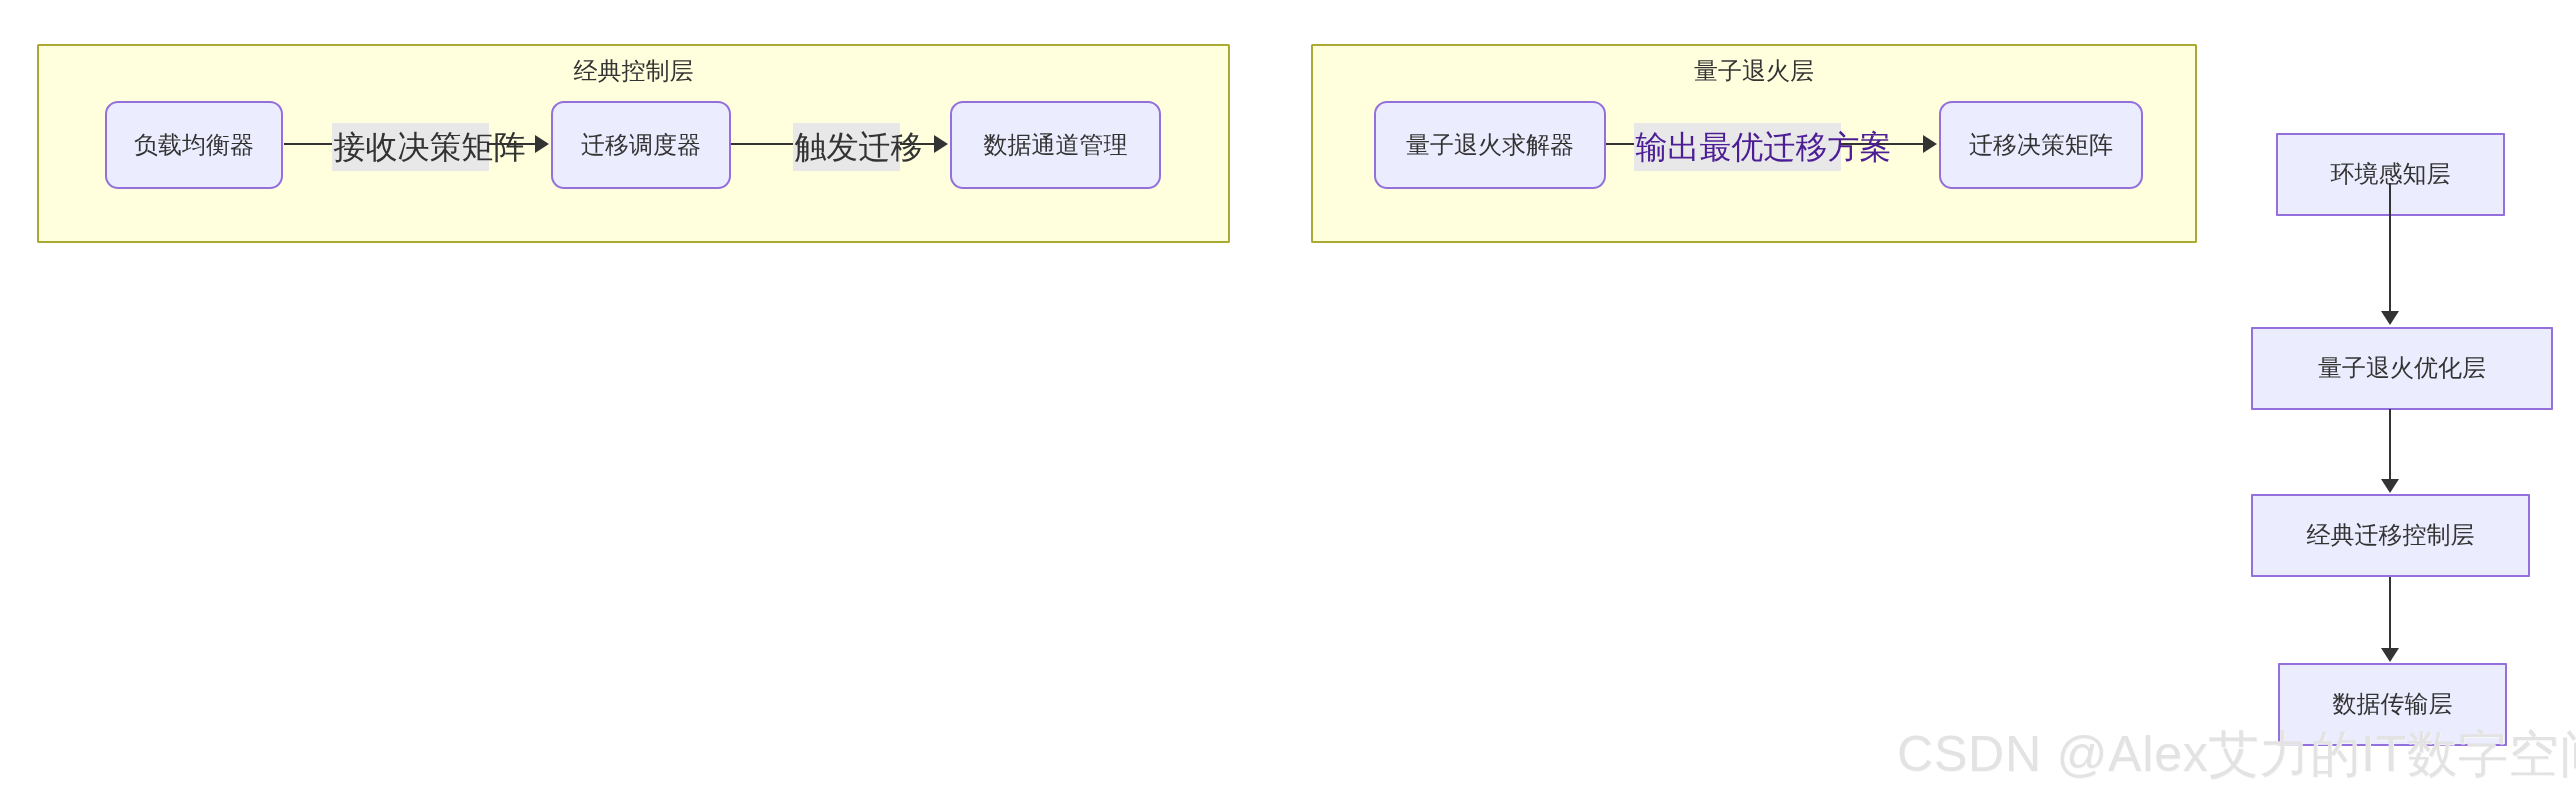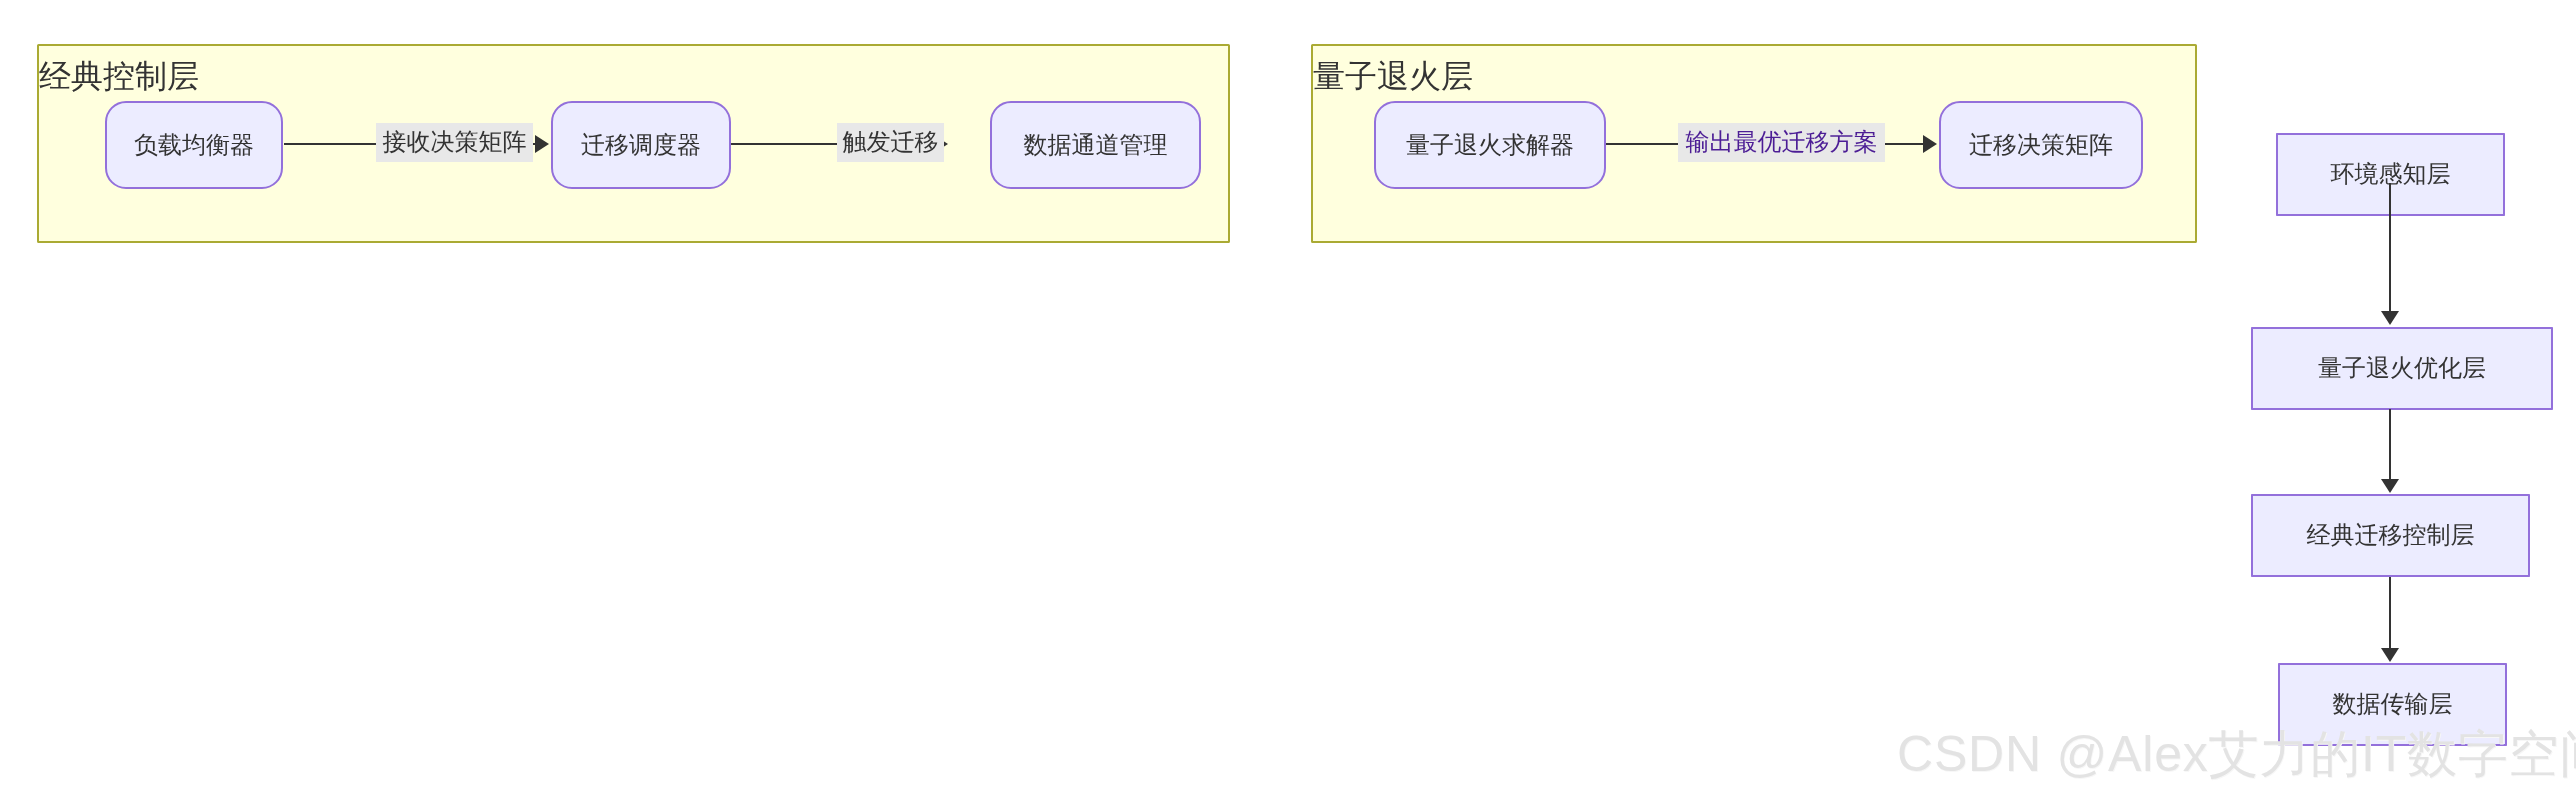--- a/index.html
+++ b/index.html
@@ -29,42 +29,43 @@
     background: #ffffde;
     border: 2.4px solid #aaaa33;
     border-radius: 1.6px;
     box-sizing: border-box;
   }
   .cluster-title {
     position: absolute;
     left: 0;
     right: 0;
     top: 11.3px;
-    font-size: 32px;
+    text-align: center;
+    font-size: 24px;
     color: #333333;
     white-space: nowrap;
     line-height: 1.2;
   }
 
   
   .node {
     position: absolute;
     background: #ececff;
     border: 2.4px solid #9370db;
     box-sizing: border-box;
     display: flex;
     align-items: center;
     justify-content: center;
     color: #333333;
     font-size: 24px;
     line-height: 1.2;
     white-space: nowrap;
   }
   .node.round {
-    border-radius: 21px;
+    border-radius: 13px;
   }
   .node.sharp {
     border-radius: 0.8px;
   }
 
   
   .edge-line {
     position: absolute;
     background: #333333;
   }
@@ -85,26 +86,25 @@
     height: 0;
     border-left: 9px solid transparent;
     border-right: 9px solid transparent;
     border-top: 14.6px solid #333333;
   }
 
   .edge-label {
     position: absolute;
     background: #e8e8e8;
     color: #333333;
-    font-size: 24px;
+    font-size: 32px;
     line-height: 1.2;
     padding: 4.9px 1.6px;
     white-space: nowrap;
     text-align: center;
-    margin-left: 44px;
   }
 
   
   .watermark {
     position: absolute;
     font-size: 50px;
     color: #e3e3e3;
     white-space: nowrap;
     letter-spacing: 0.8px;
     text-shadow: 0.8px 0.8px 0 #f7f7f7;
@@ -121,21 +121,21 @@
   </div>
 
   <div class="node round" style="left: 105px; top: 101px; width: 178px; height: 88px; background: rgb(236, 236, 255); border-color: rgb(147, 112, 219);">
     <span>负载均衡器</span>
   </div>
 
   <div class="node round" style="left: 551px; top: 101px; width: 180px; height: 88px; background: rgb(236, 236, 255); border-color: rgb(147, 112, 219);">
     <span>迁移调度器</span>
   </div>
 
-  <div class="node round" style="left: 950px; top: 101px; width: 211px; height: 88px; background: rgb(236, 236, 255); border-color: rgb(147, 112, 219); margin-left: 40px;">
+  <div class="node round" style="left: 950px; top: 101px; width: 211px; height: 88px; background: rgb(236, 236, 255); border-color: rgb(147, 112, 219);">
     <span>数据通道管理</span>
   </div>
 
   <div class="edge-line h" style="left: 284px; top: 143px; width: 253px; background: rgb(51, 51, 51);"></div>
   <div class="arrowhead-right" style="left: 535px; top: 135px; border-left-color: rgb(51, 51, 51);"></div>
   <div class="edge-label" style="left: 332px; top: 123px; width: 154px; background: rgb(232, 232, 232); color: rgb(51, 51, 51);">接收决策矩阵</div>
 
   <div class="edge-line h" style="left: 731px; top: 143px; width: 204px; background: rgb(51, 51, 51);"></div>
   <div class="arrowhead-right" style="left: 934px; top: 135px; border-left-color: rgb(51, 51, 51);"></div>
   <div class="edge-label" style="left: 793px; top: 123px; width: 104px; background: rgb(232, 232, 232); color: rgb(51, 51, 51);">触发迁移</div>

